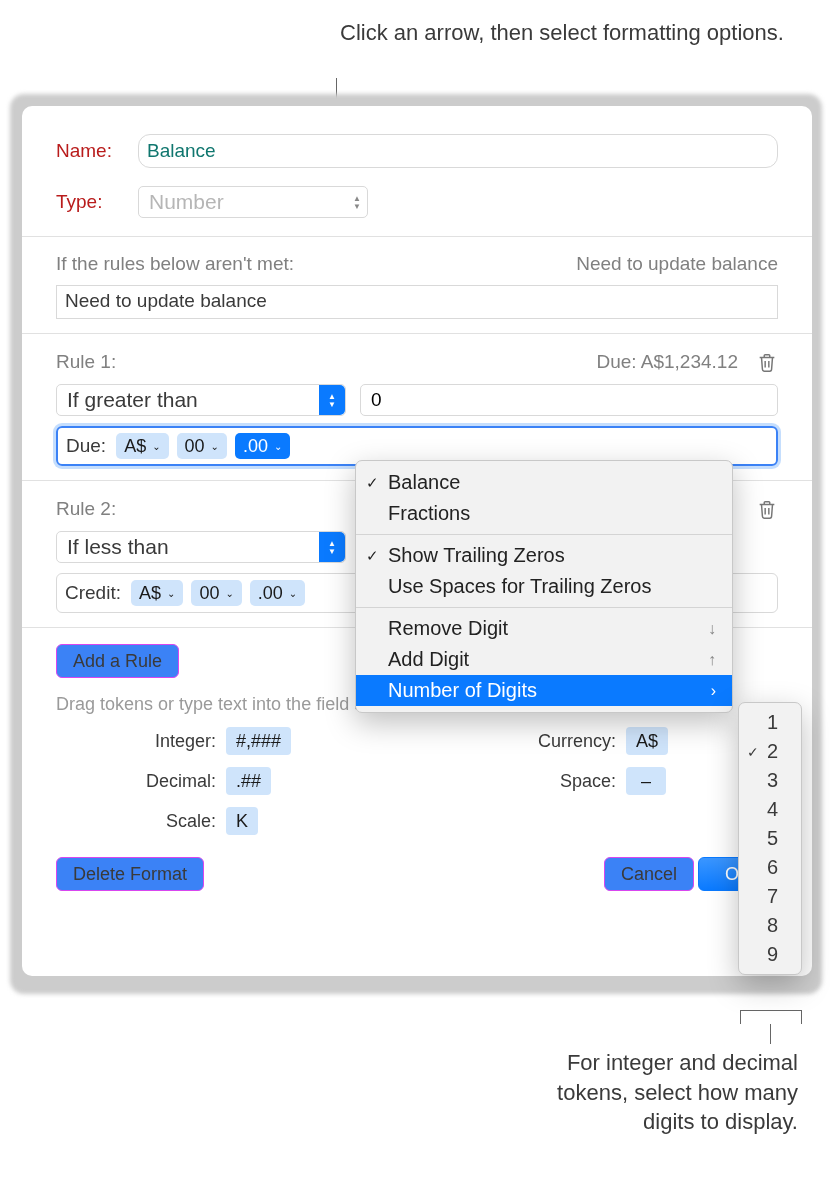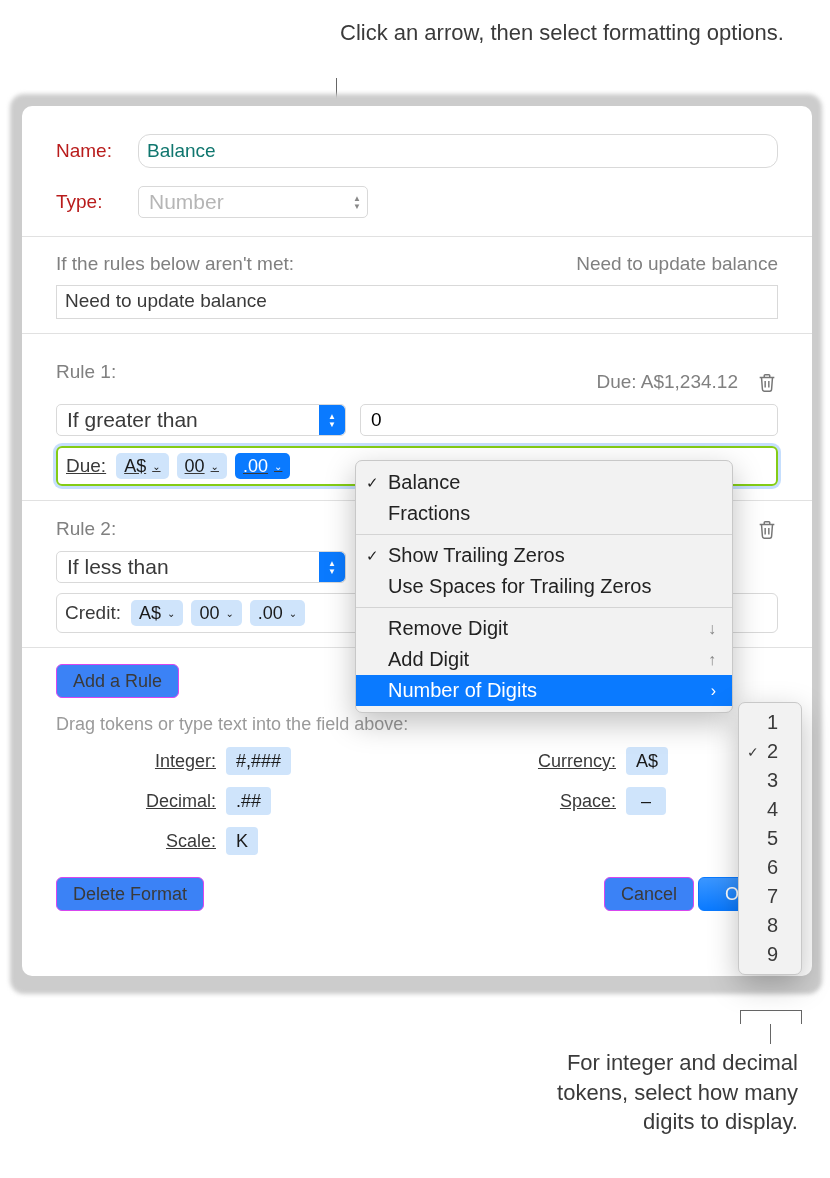--- a/index.html
+++ b/index.html
@@ -162,23 +162,22 @@
     display: flex;
     align-items: center;
     gap: 8px;
     height: 40px;
     border: 1px solid #d9d9d9;
     border-radius: 6px;
     padding: 0 8px;
     font-size: 19px;
   }
   .token-row.focused {
-    border: 2px solid #84cc16;
+    border: 2px solid #3b82f6;
     box-shadow: 0 0 0 3px rgba(90,160,248,0.35);
-    text-decoration: underline;
   }
   .token-row .prefix {
     color: #3a3a3a;
     padding-right: 2px;
   }
   .token {
     display: inline-flex;
     align-items: center;
     background: #cfe4fb;
     border-radius: 5px;
@@ -225,21 +224,20 @@
   }
   .btn-row .right { display:flex; gap:4px; }
   .hint { color:#9a9a9a; font-size:18px; margin: 16px 0 12px 0; }
   .token-grid {
     display: grid;
     grid-template-columns: 150px 90px 200px 110px 80px;
     row-gap: 12px;
     align-items: center;
     font-size: 18px;
     margin-left: 20px;
-    text-decoration: underline;
   }
   .tg-label { text-align: right; padding-right: 10px; color:#3a3a3a; }
   .tg-token {
     display:inline-flex; align-items:center; justify-content:center;
     background:#cfe4fb; border-radius:4px; height:28px;
     padding:0 10px; font-size:18px; color:#1a1a1a;
     width: fit-content;
   }
   
   .menu {
@@ -347,21 +345,21 @@
     <span class="subtle">If the rules below aren't met:</span>
     <span class="preview-right">Need to update balance</span>
   </div>
   <div class="preview-box">Need to update balance</div>
 
   <div class="divider"></div>
 
   
   <div class="rule-header">
     <span class="subtle">Rule 1:</span>
-    <div style="display:flex; align-items:center; gap:18px;margin-top:20px;">
+    <div style="display:flex; align-items:center; gap:18px;">
       <span class="preview-right">Due: A$1,234.12</span>
       <svg class="trash-icon" viewBox="0 0 24 24" fill="none" stroke="currentColor" stroke-width="1.6">
         <path d="M4 7h16M9 7V5a1 1 0 011-1h4a1 1 0 011 1v2M6 7l1 13a2 2 0 002 2h6a2 2 0 002-2l1-13M10 11v7M14 11v7"></path>
       </svg>
     </div>
   </div>
   <div class="rule-condition">
     <div class="select-wrap rule-select blue-caret">
       <span class="select-value" style="flex:1">If greater than</span>
       <div class="blue-caret-chip">

